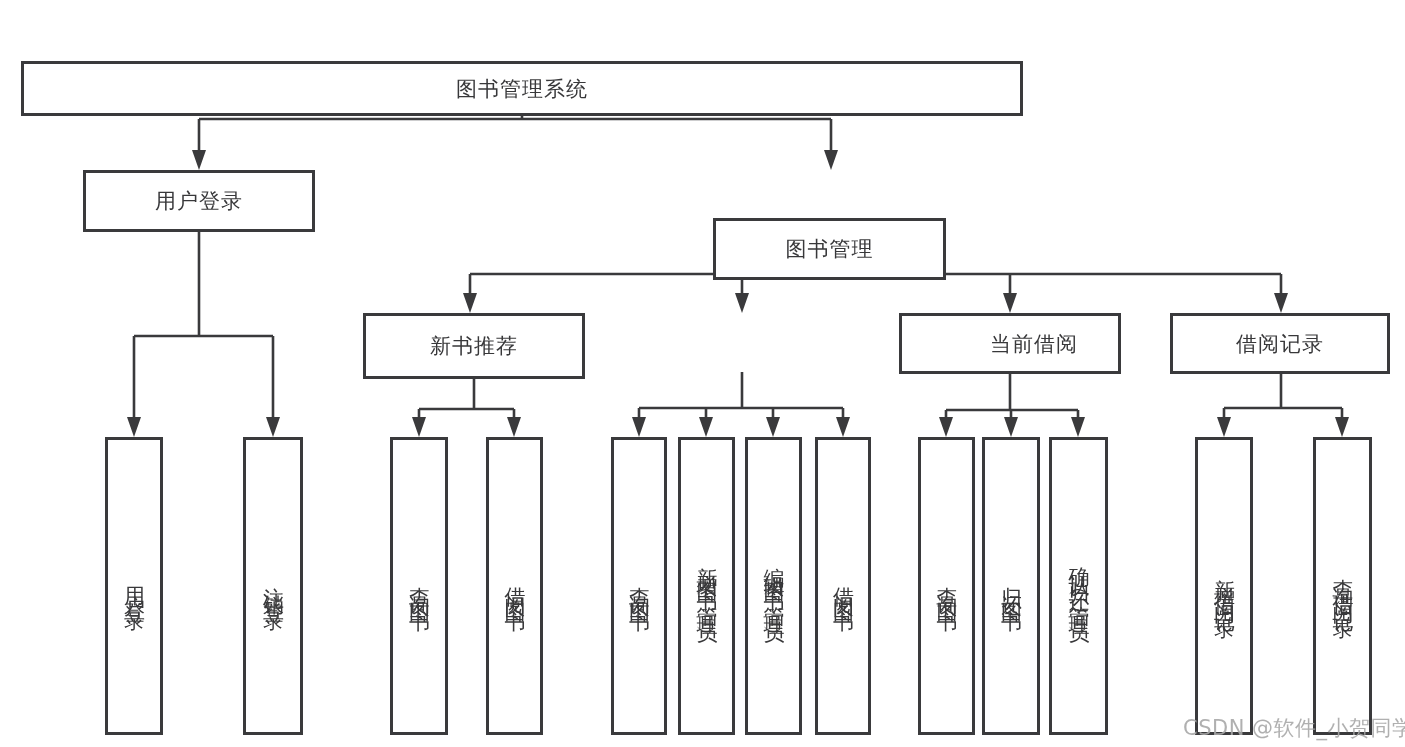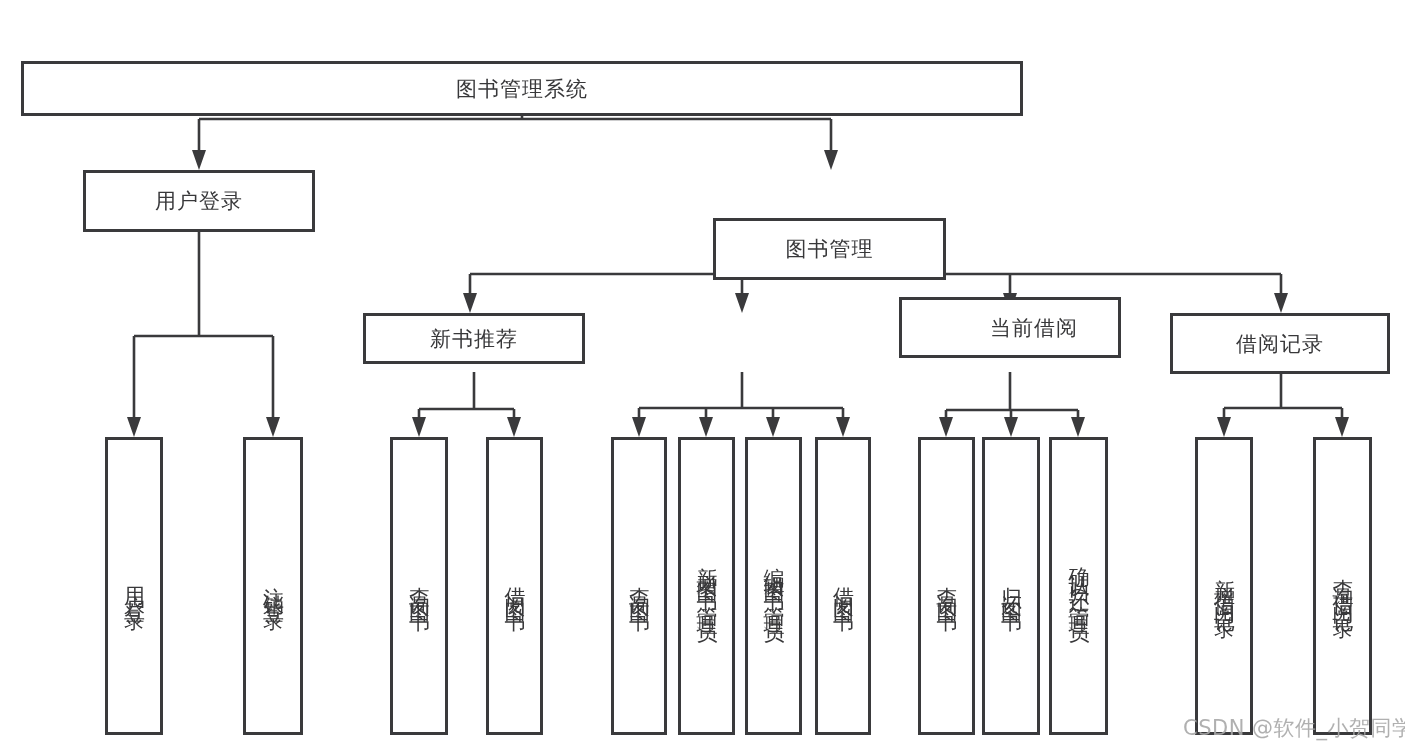--- a/index.html
+++ b/index.html
@@ -94,24 +94,24 @@
     <span>图书管理系统</span>
   </div>
 
   <div class="box" style="left:83px;top:170px;width:232px;height:62px;">
     <span>用户登录</span>
   </div>
   <div class="box" style="left:713px;top:170px;width:233px;height:62px;margin-top:48px;">
     <span>图书管理</span>
   </div>
 
-  <div class="box" style="left:363px;top:313px;width:222px;height:51px;">
+  <div class="box" style="left:363px;top:313px;width:222px;height:66px;">
     <span>新书推荐</span>
   </div>
-  <div class="box" style="left:899px;top:297px;width:222px;height:61px;padding-left:48px;">
+  <div class="box" style="left:899px;top:313px;width:222px;height:61px;padding-left:48px;">
     <span>当前借阅</span>
   </div>
   <div class="box" style="left:1170px;top:313px;width:220px;height:61px;">
     <span>借阅记录</span>
   </div>
 
   <div class="box leaf" style="left:105px;width:58px;">
     <span class="vtext">用户登录</span>
   </div>
   <div class="box leaf" style="left:243px;width:60px;">

